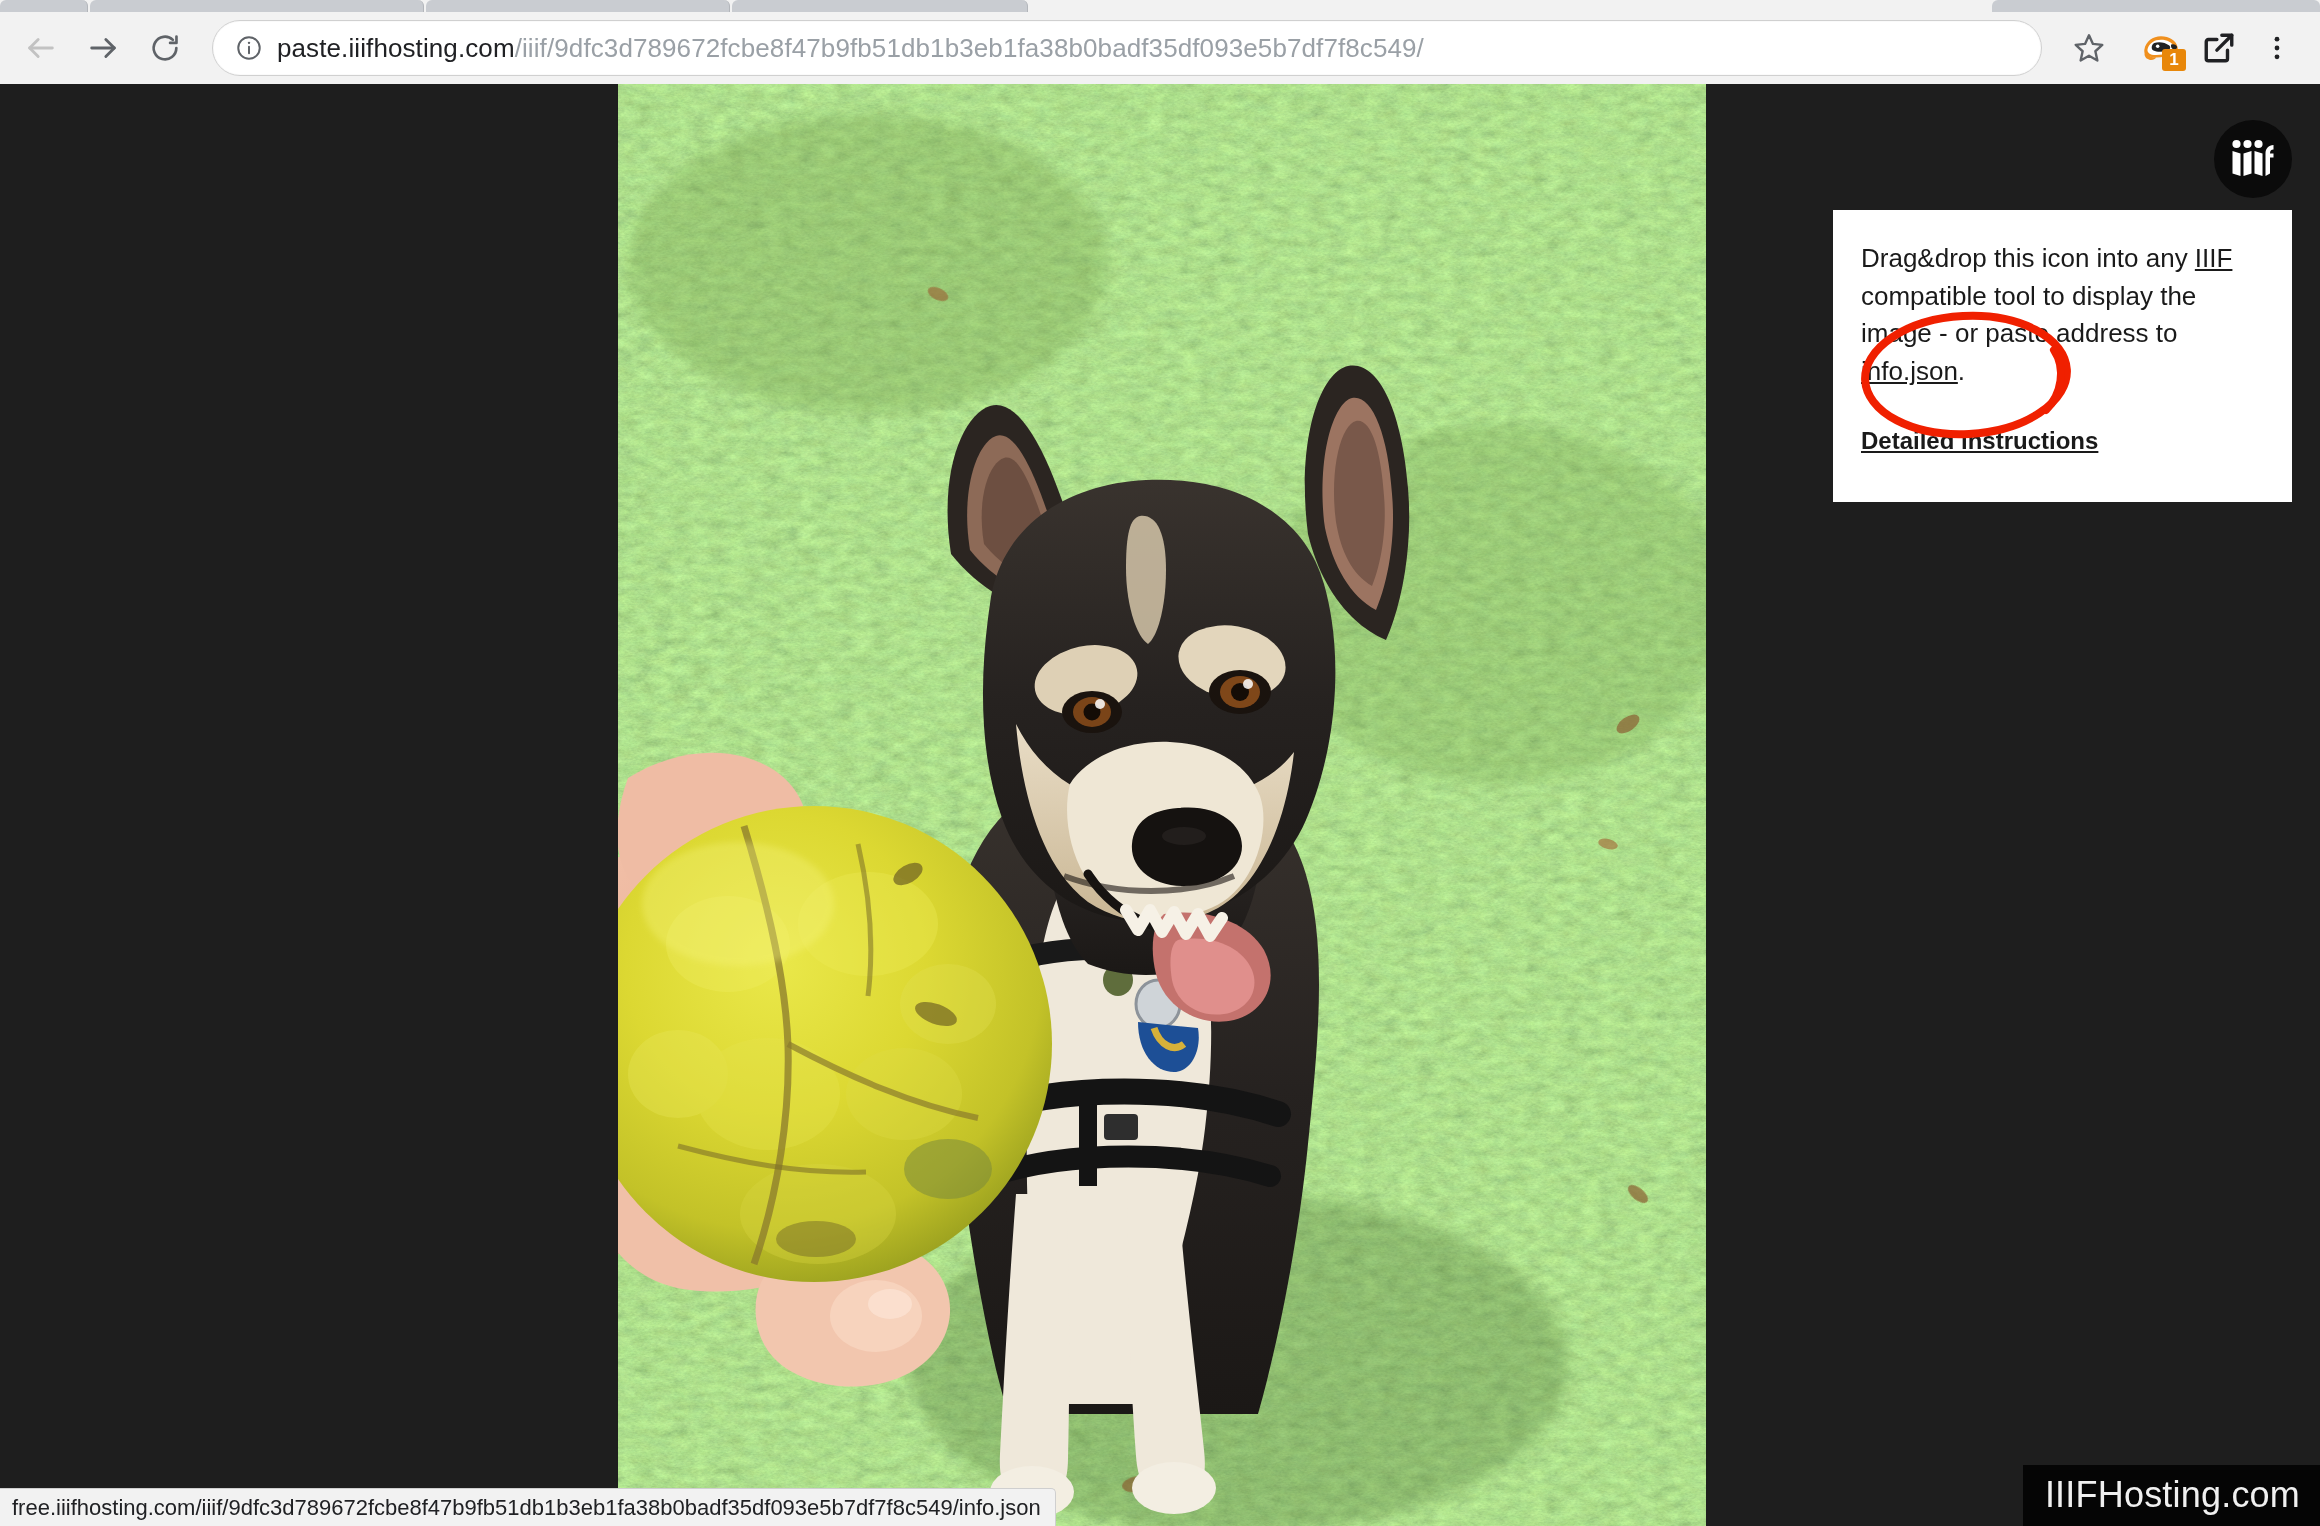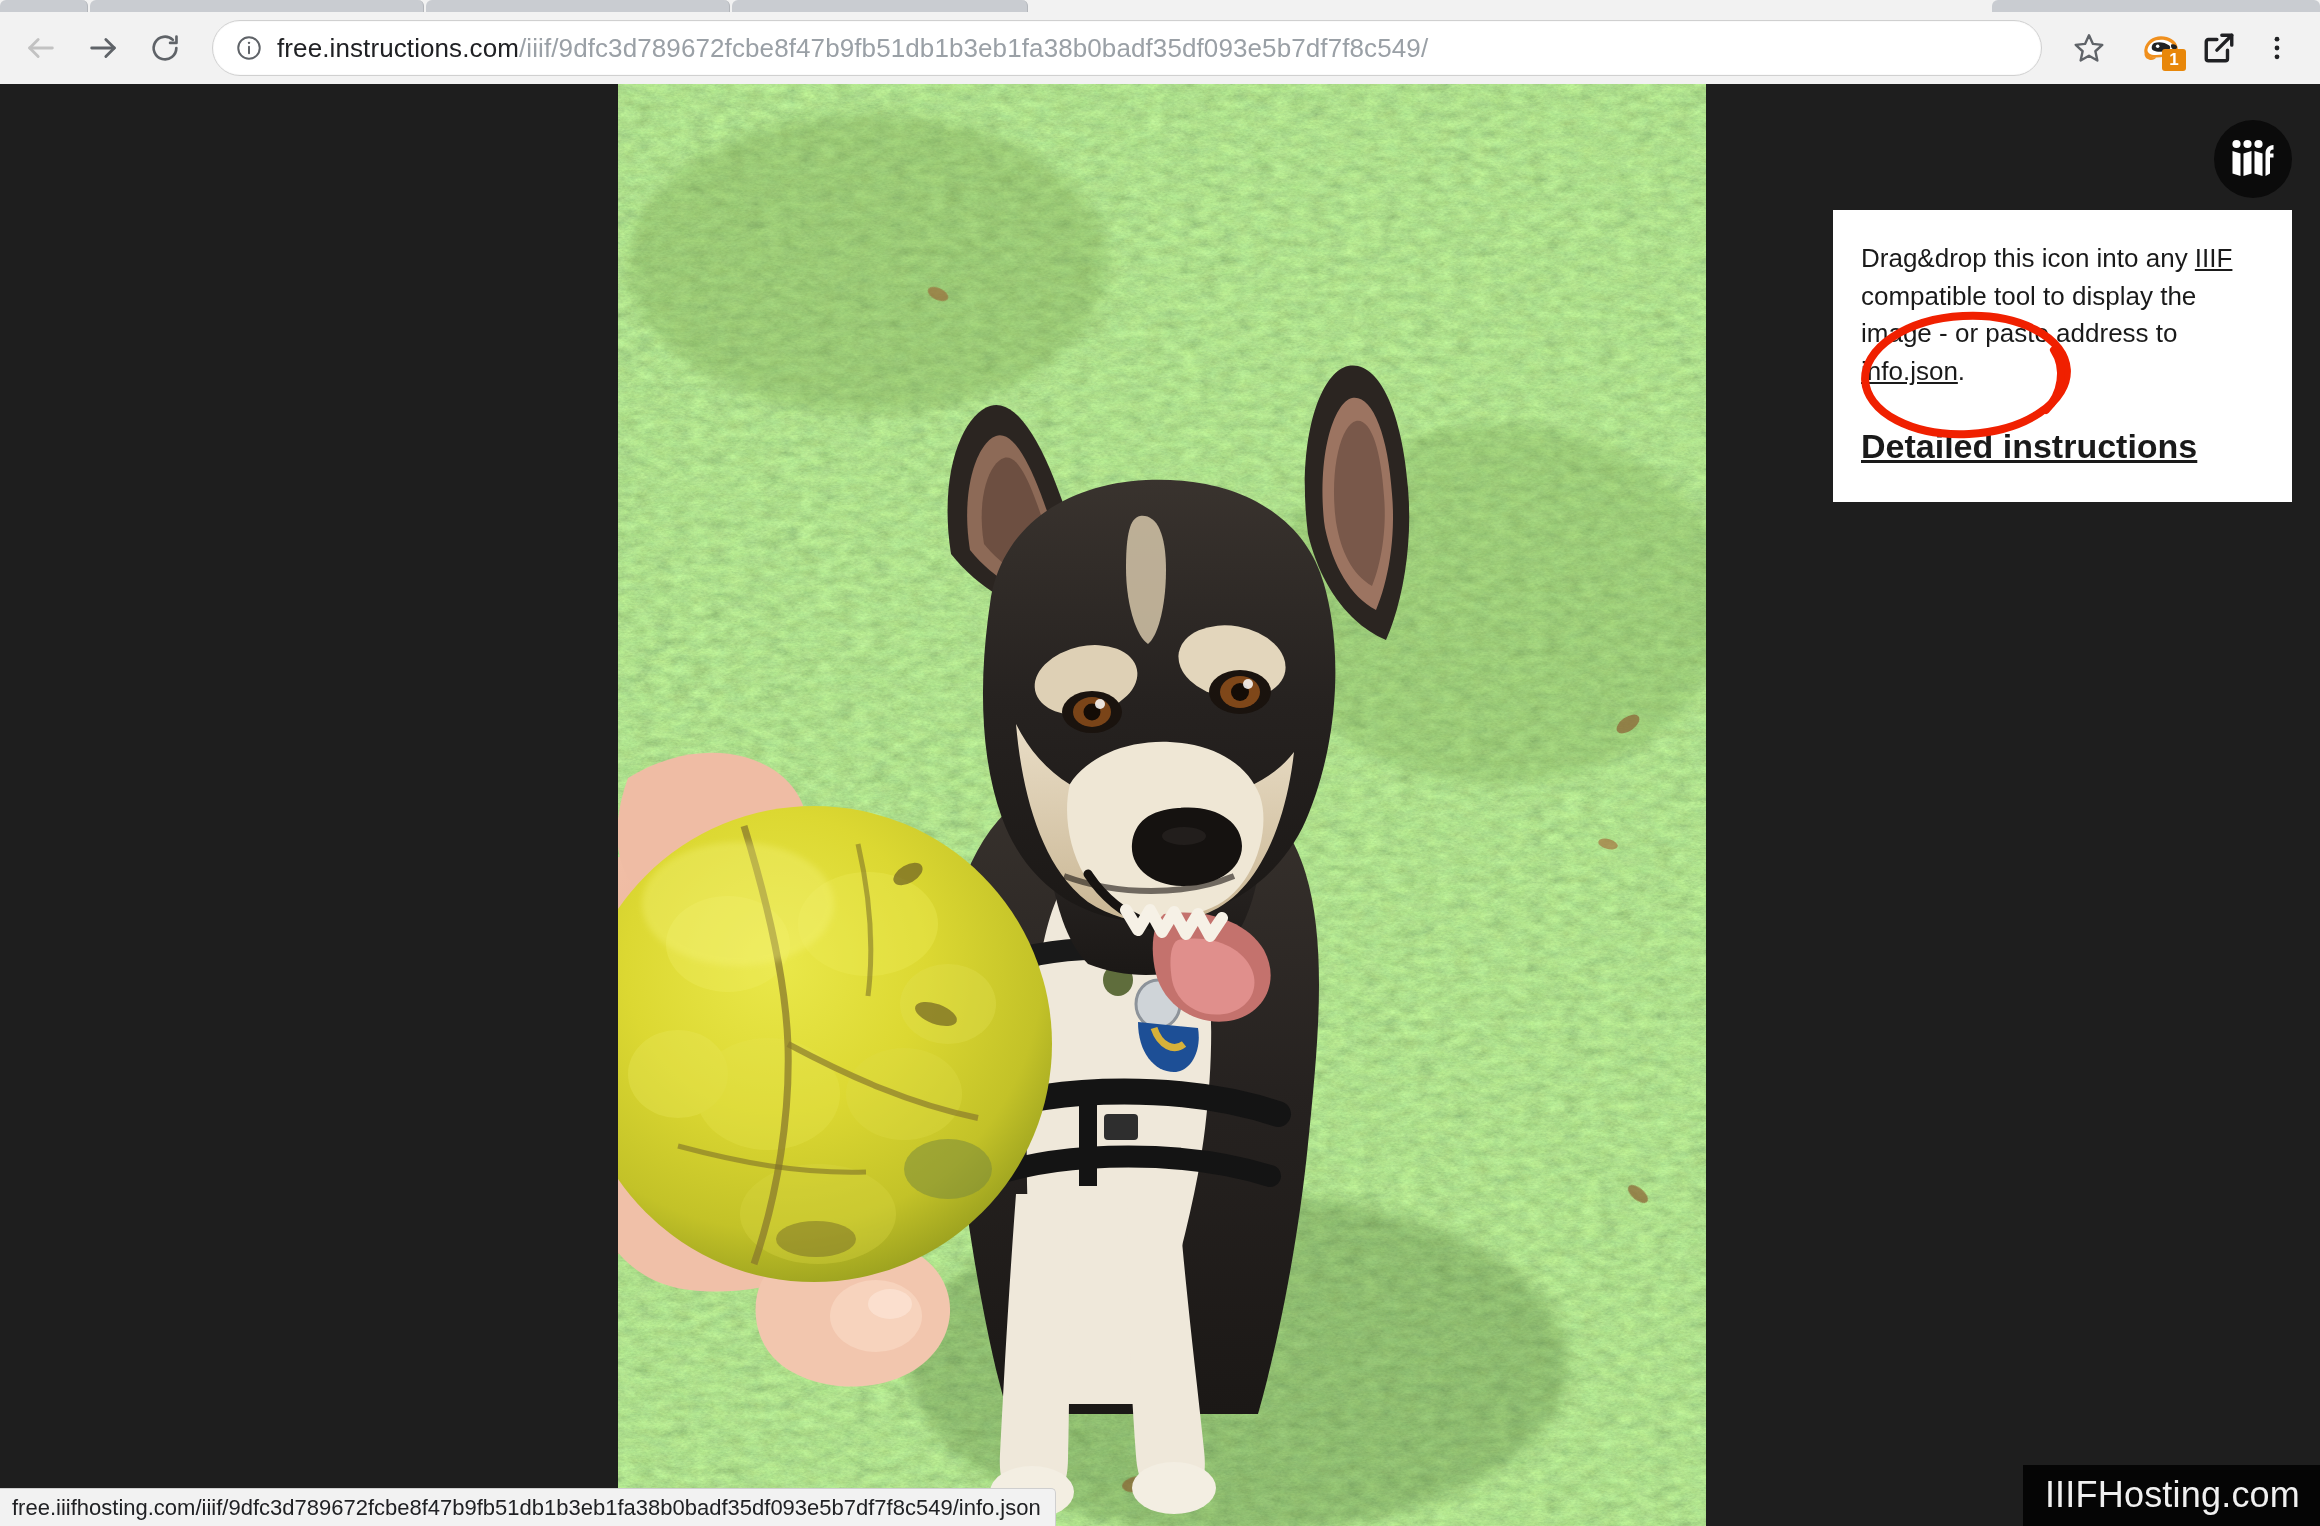--- a/index.html
+++ b/index.html
@@ -136,21 +136,21 @@
     line-height: 1.45;
     color: #1a1a1a;
   }
   #info-text a, .fake-link {
     color: #1a1a1a;
     text-underline-offset: 2px;
   }
   #detailed-instructions {
     display: inline-block;
     margin-top: 36px;
-    font-size: 34px;
+    font-size: 24px;
     font-weight: bold;
     color: #1a1a1a;
     text-underline-offset: 2px;
   }
   
   #annotation-ellipse {
     position: absolute;
     left: 1858px; top: 226px;
     width: 216px; height: 130px;
     pointer-events: none;
@@ -226,21 +226,21 @@
     </div>
 
     <div id="omnibox">
       <span id="site-info-icon">
         <svg width="28" height="28" viewBox="0 0 24 24" fill="none" stroke="#5f6368" stroke-width="1.7">
           <circle cx="12" cy="12" r="9.2"></circle>
           <line x1="12" y1="11" x2="12" y2="16.6" stroke-linecap="round"></line>
           <circle cx="12" cy="7.6" r="1.05" fill="#5f6368" stroke="none"></circle>
         </svg>
       </span>
-      <span id="url-text"><span class="url-host">free.instructions.com</span><span class="url-path">/iiif/9dfc3d789672fcbe8f47b9fb51db1b3eb1fa38b0badf35df093e5b7df7f8c549/</span></span>
+      <span id="url-text"><span class="url-host">paste.iiifhosting.com</span><span class="url-path">/iiif/9dfc3d789672fcbe8f47b9fb51db1b3eb1fa38b0badf35df093e5b7df7f8c549/</span></span>
     </div>
 
     <div class="toolbar-icon" id="bookmark-star" title="Bookmark">
       <svg width="34" height="34" viewBox="0 0 24 24" fill="none" stroke="#5f6368" stroke-width="1.7" stroke-linejoin="round">
         <polygon points="12,3 14.8,9.1 21.4,9.8 16.5,14.3 17.9,20.8 12,17.5 6.1,20.8 7.5,14.3 2.6,9.8 9.2,9.1"></polygon>
       </svg>
     </div>
 
     <div class="toolbar-icon" id="extension-button" title="Privacy Badger">
       <svg width="40" height="34" viewBox="0 0 48 40">

